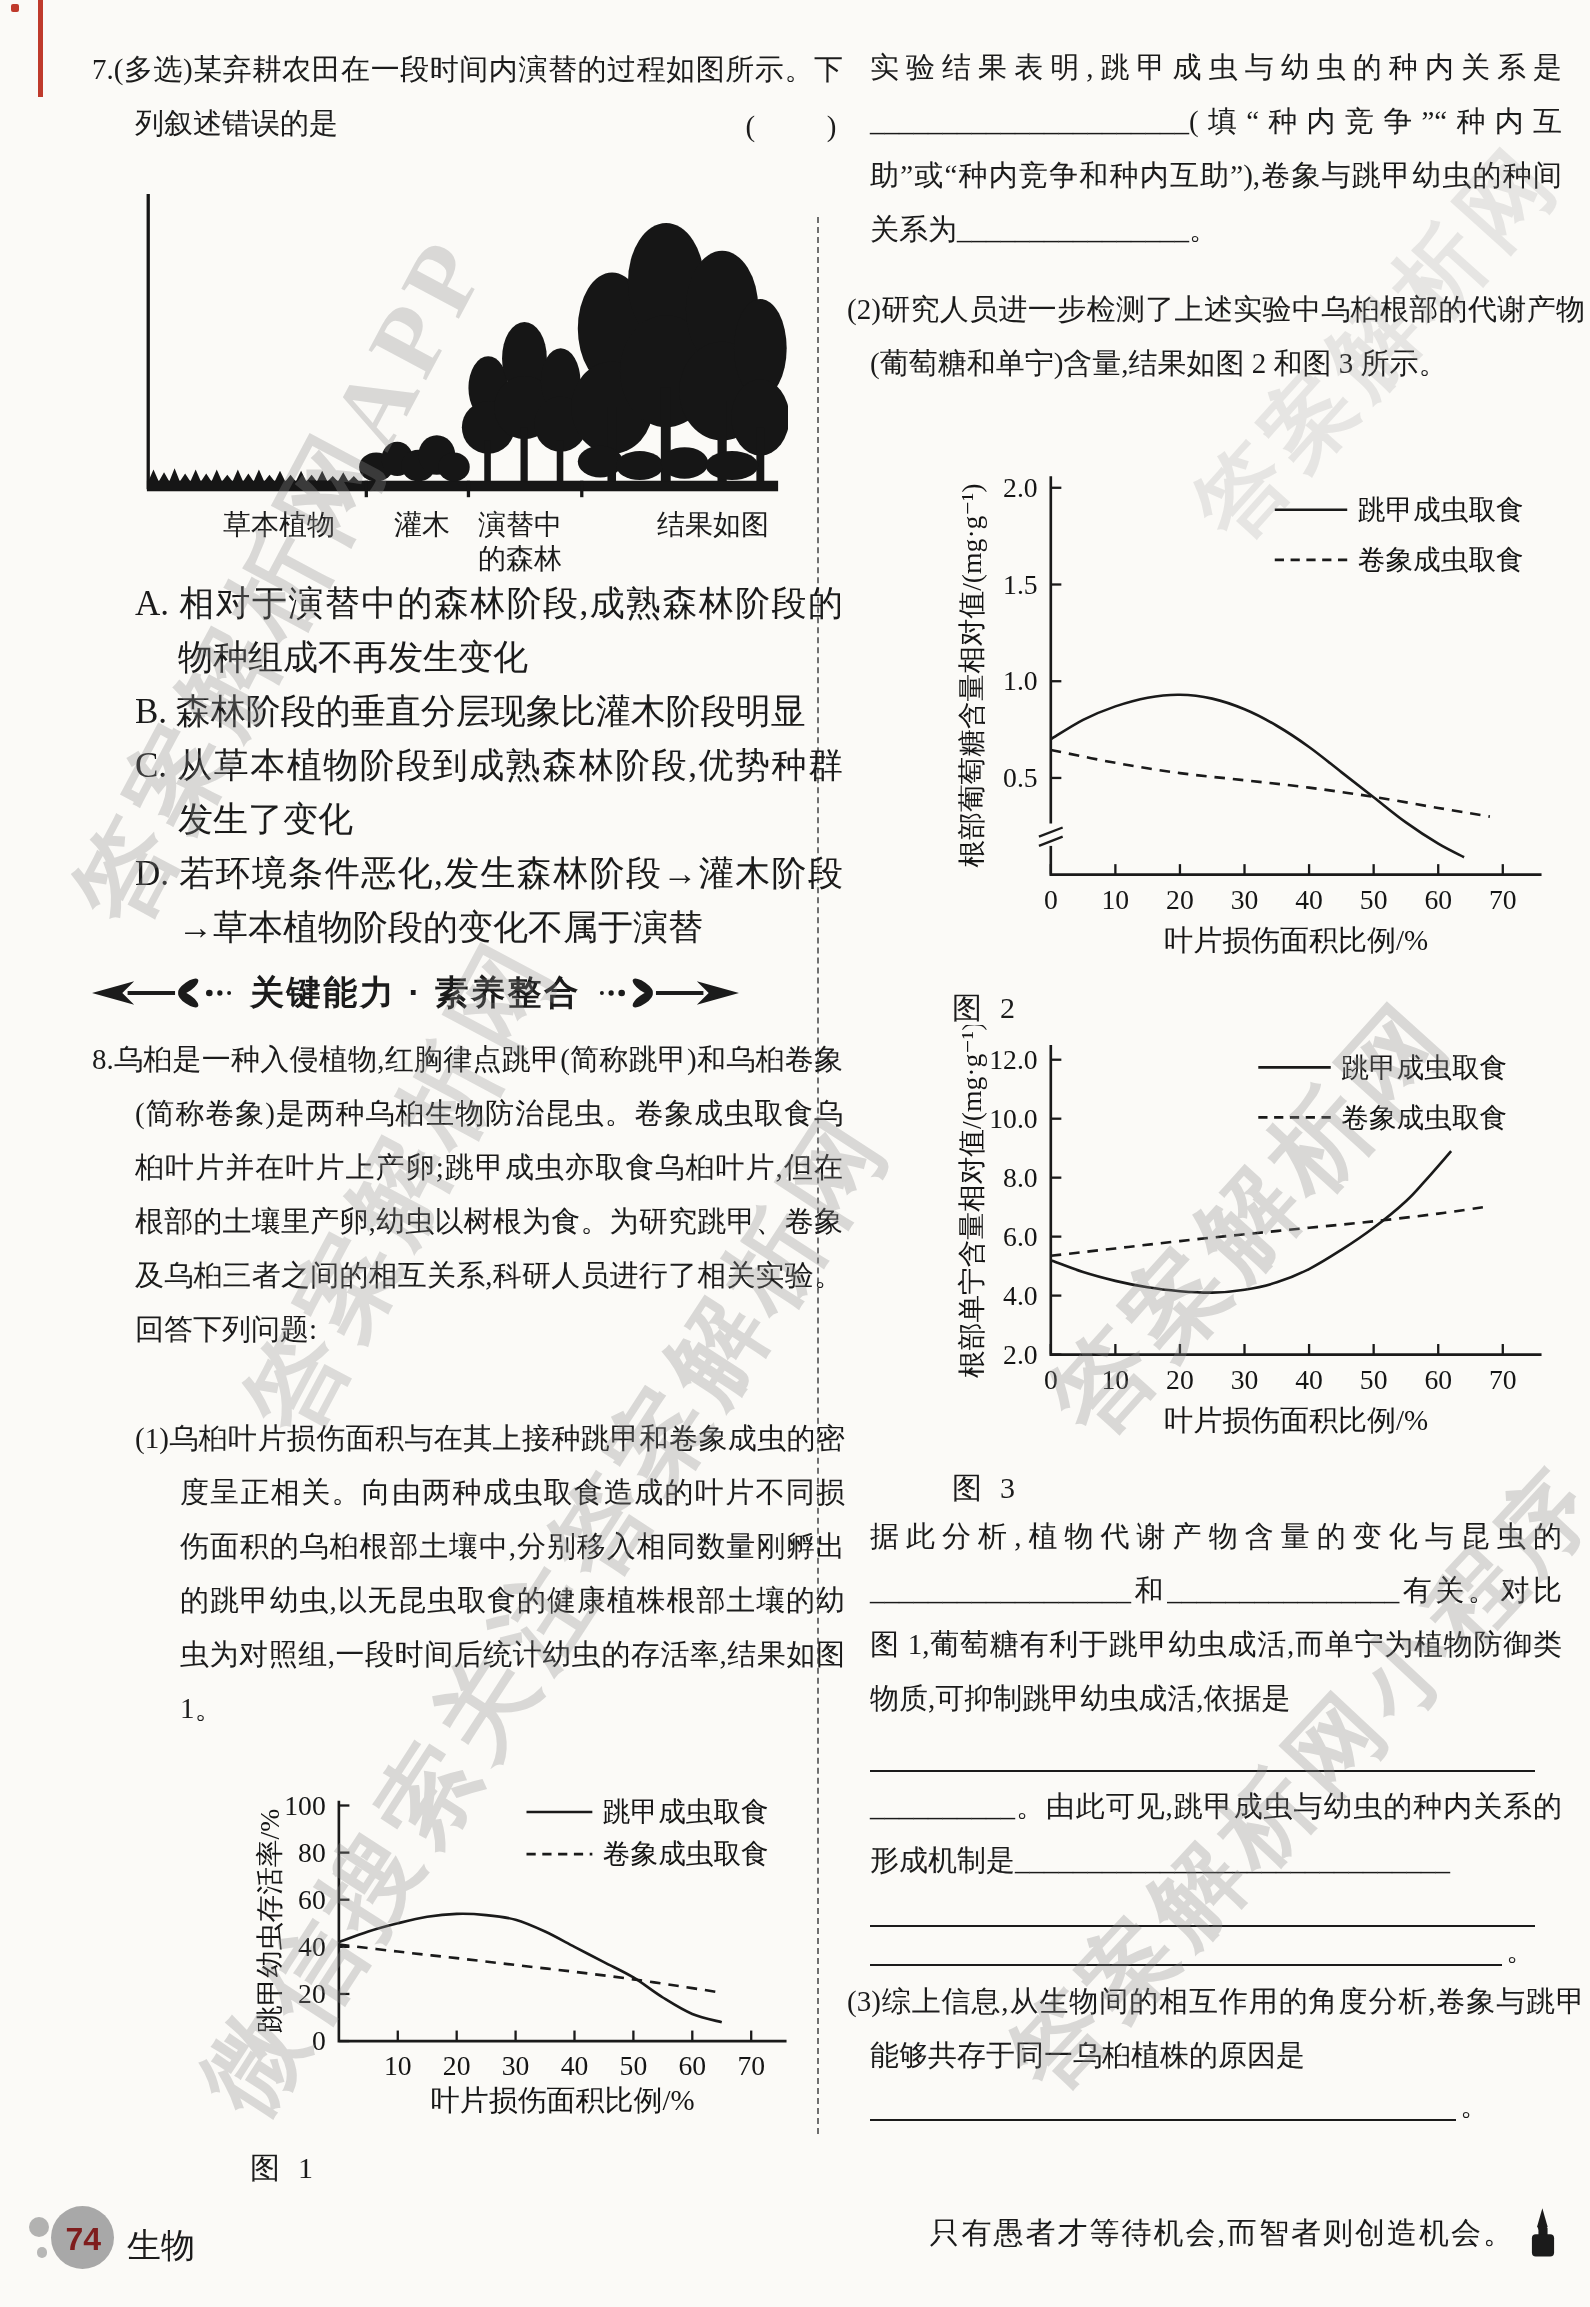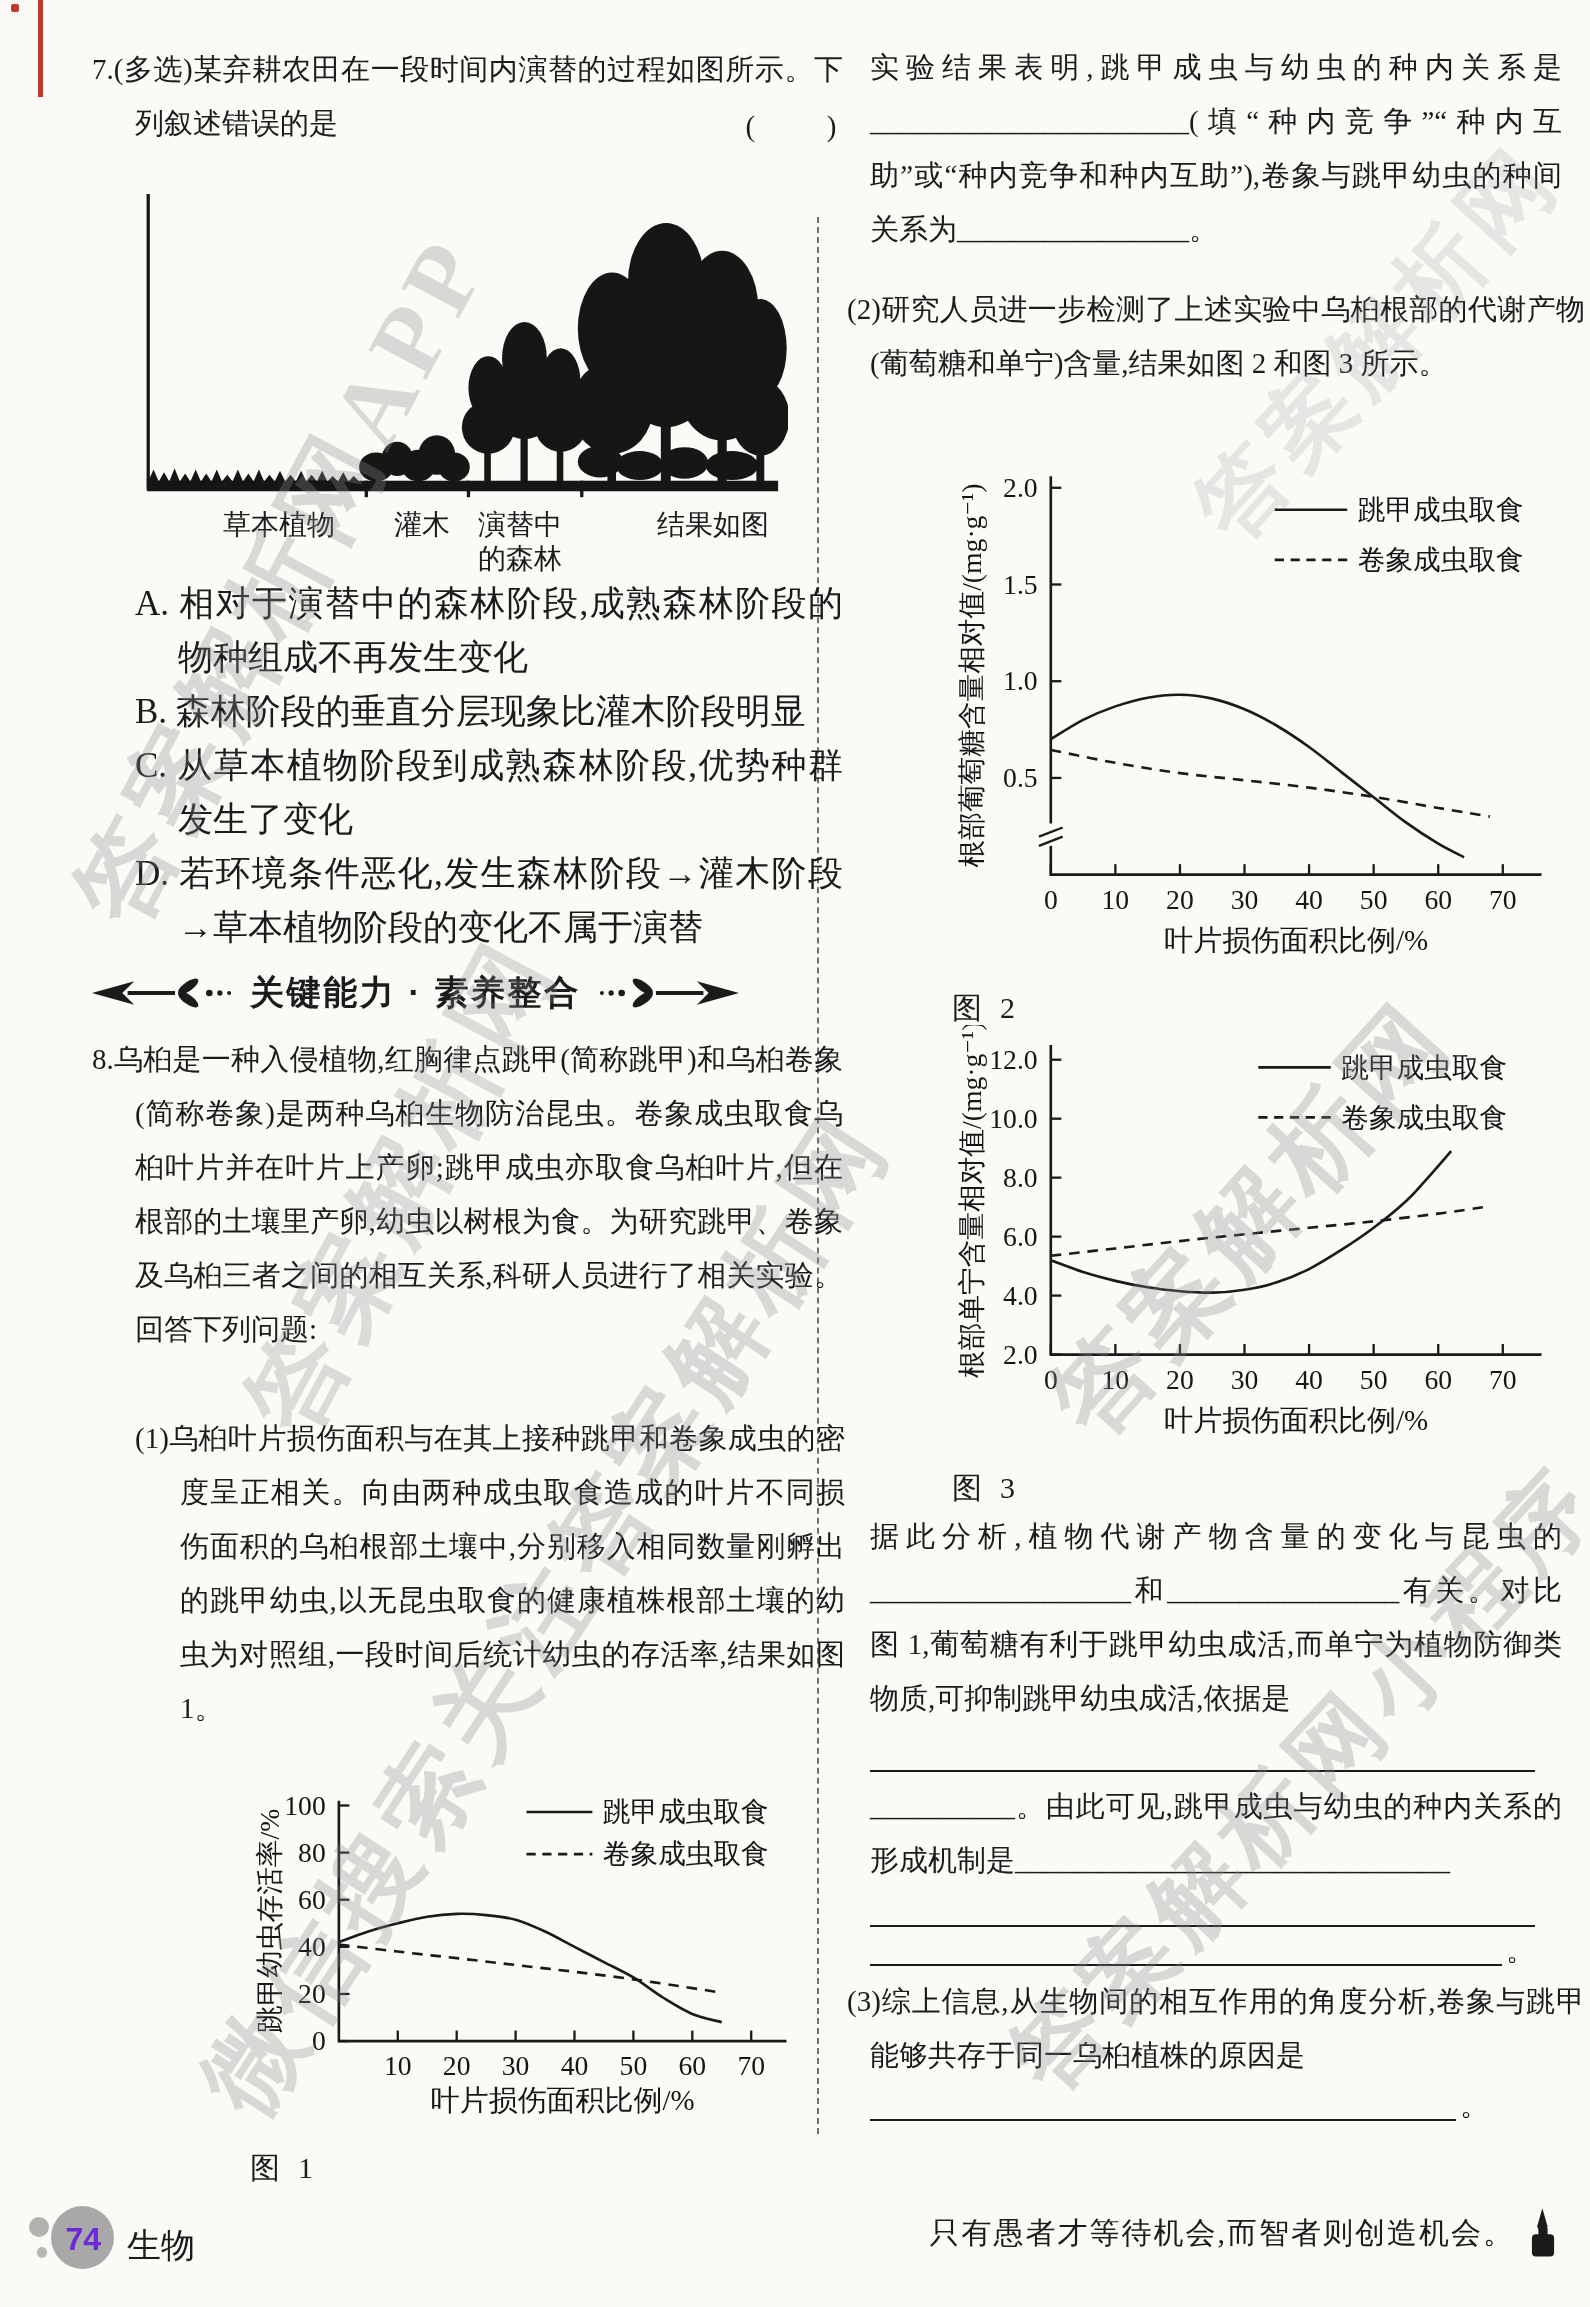--- a/index.html
+++ b/index.html
@@ -30,21 +30,21 @@
   .blank .pd{font-size:29px;line-height:32px;padding-left:4px;}
   .divider{position:absolute;left:817px;top:217px;height:1917px;border-left:2px dashed #6f6f6f;}
   .wm{position:absolute;color:#8d8d8d;font-weight:bold;white-space:nowrap;pointer-events:none;z-index:6;
       font-family:"Liberation Serif","DejaVu Serif",serif;letter-spacing:9.2px;}
   .red-line{position:absolute;left:38px;top:0;width:4.6px;height:97px;background:#bf3a2c;}
   .red-dot{position:absolute;left:10.5px;top:4px;width:8px;height:8px;background:#bf3a2c;border-radius:2px;}
   .footer-left{position:absolute;left:51px;top:2206px;width:264px;height:72px;}
   .blob{position:absolute;left:0;top:0;width:63px;height:63px;border-radius:50%;background:#939393;opacity:.8;}
   .blob2{position:absolute;left:-22.4px;top:10.5px;width:20px;height:20px;border-radius:50%;background:#9a9a9a;opacity:.75;}
   .blob3{position:absolute;left:-14.5px;top:41px;width:10.5px;height:10.5px;border-radius:50%;background:#9a9a9a;opacity:.7;}
-  .pageno{position:absolute;left:14.5px;top:14.5px;font-size:32px;font-weight:bold;color:#6d28d9;
+  .pageno{position:absolute;left:14.5px;top:14.5px;font-size:32px;font-weight:bold;color:#7f1d1d;
           font-family:"Liberation Sans","DejaVu Sans",sans-serif;}
   .subject{position:absolute;left:76px;top:17px;font-size:34px;font-family:"Liberation Sans","DejaVu Sans",sans-serif;}
   .footer-right{position:absolute;right:32px;top:2208px;display:flex;align-items:center;gap:13px;}
   .quote{font-size:30px;letter-spacing:2px;}
 </style>
 </head>
 <body>
 
 <div id="page">
   <div class="red-line"></div>

